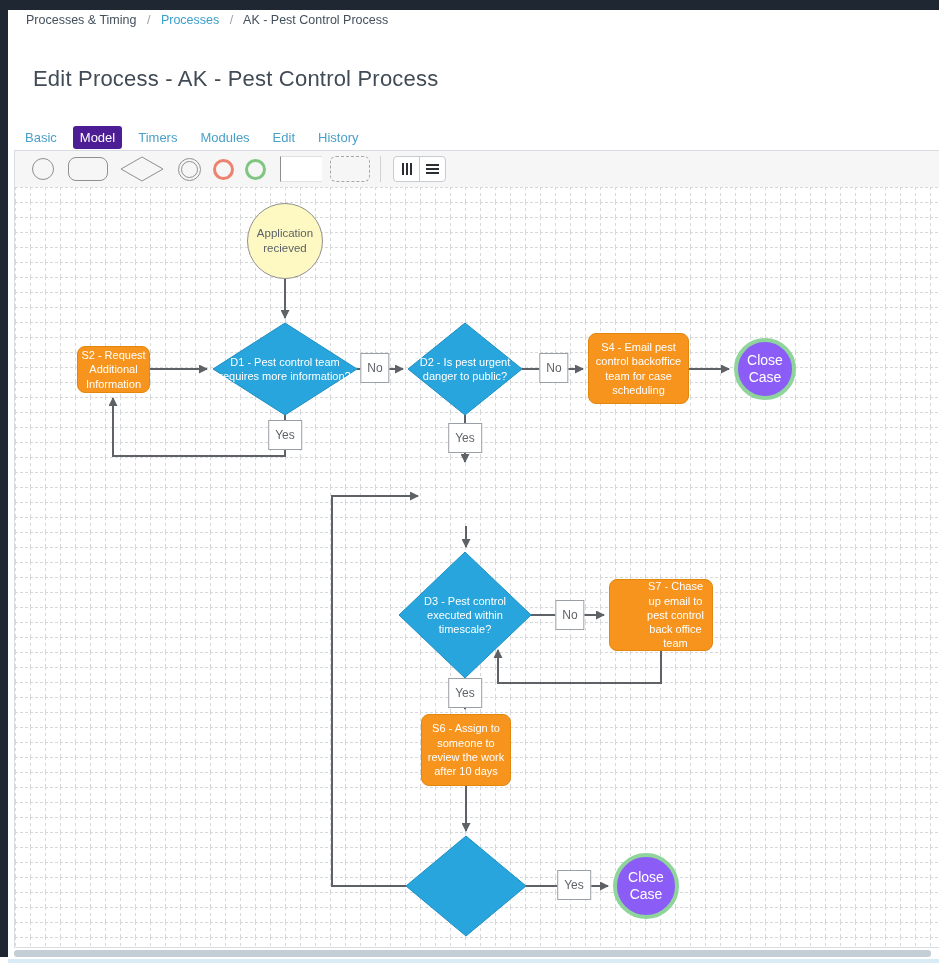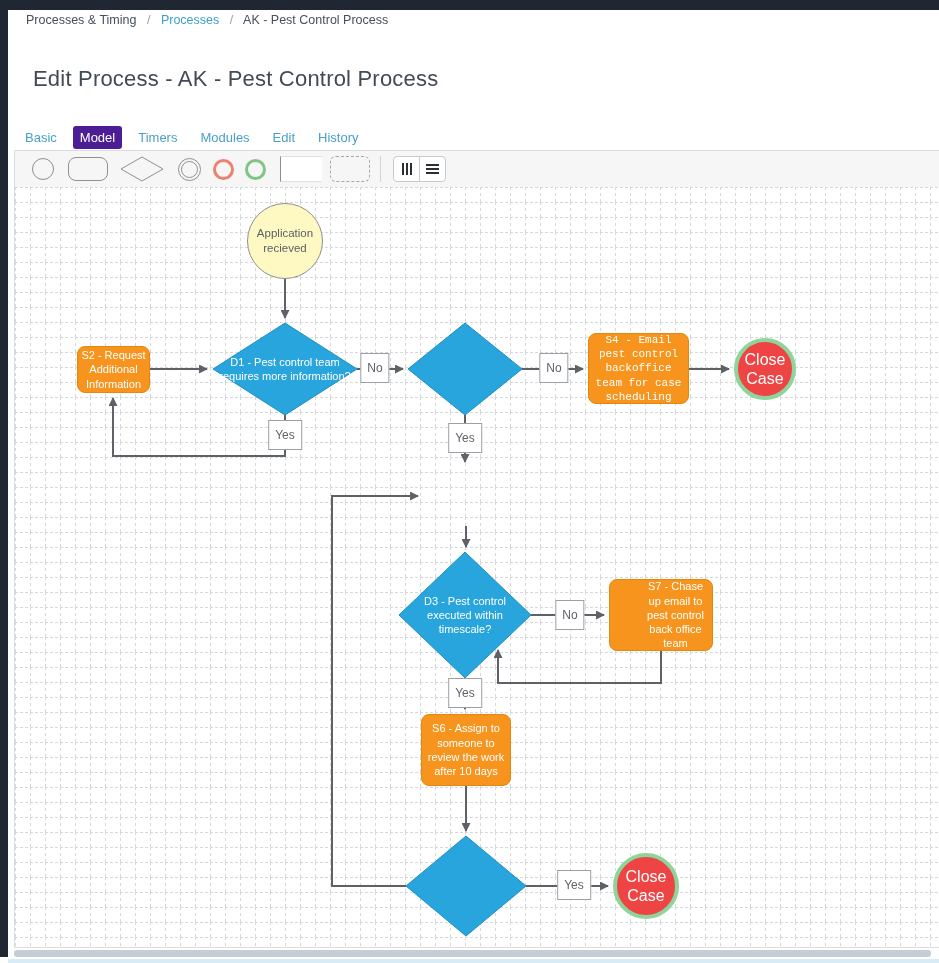--- a/index.html
+++ b/index.html
@@ -38,21 +38,21 @@
   .vbar{width:2px;height:12px;background:#2b2f33;}
   .hbars{display:flex;flex-direction:column;gap:2px;}
   .hbar{width:13px;height:2px;background:#2b2f33;}
 
   .grid-area{position:relative;width:923px;height:761px;overflow:hidden;}
   .flow-svg{position:absolute;left:0;top:0;}
 
   .node{position:absolute;box-sizing:border-box;display:flex;align-items:center;justify-content:center;text-align:center;color:#fff;font-size:11px;line-height:1.3;cursor:pointer;}
   .task{background:#f7941e;border:1.5px solid #e2880e;border-radius:8px;padding:2px 3px;}
   .startnode{background:#fef9c3;border:1px solid #8f8f8f;border-radius:50%;color:#5b6168;font-size:11.5px;}
-  .endnode{background:#ef4444;border:4px solid #8ed49b;border-radius:50%;font-size:16px;line-height:1.2;}
+  .endnode{background:#8b5cf6;border:4px solid #8ed49b;border-radius:50%;font-size:14px;line-height:1.2;}
   .dlabel{position:absolute;display:flex;align-items:center;justify-content:center;text-align:center;color:#fff;font-size:11px;line-height:1.3;pointer-events:none;}
   .chip{position:absolute;transform:translate(-50%,-50%);background:#fff;border:1px solid #9aa0a6;color:#5f6368;font-size:12px;padding:7px 6px;cursor:pointer;}
 
   .hscroll{position:absolute;left:14px;top:950px;width:917px;height:7px;background:#c3ced6;border-radius:3px;}
   .bottomstrip{position:absolute;left:8px;top:959px;width:931px;height:4px;background:#d9ecf6;}
 </style>
 </head>
 <body>
 
 <div class="page">
@@ -148,26 +148,27 @@
           <polygon points="450,365 516,428 450,491 384,428"></polygon>
           <polygon points="451,649 511,699 451,749 391,699"></polygon>
         </g>
       </svg>
 
       <div class="node startnode" style="left:232px;top:16px;width:76px;height:76px;">
         <span style="width:64px;">Application recieved</span>
       </div>
 
       <div class="dlabel" style="left:203px;top:154px;width:134px;height:56px;">D1 - Pest control team requires more information?</div>
+      <div class="dlabel" style="left:395px;top:154px;width:110px;height:56px;">D2 - Is pest urgent danger to public?</div>
       <div class="dlabel" style="left:390px;top:400px;width:120px;height:56px;">D3 - Pest control executed within timescale?</div>
 
       <div class="node task" style="left:62px;top:159px;width:73px;height:47px;">
         <span>S2 - Request Additional Information</span>
       </div>
-      <div class="node task" style="left:573px;top:146px;width:101px;height:71px;font-family:Liberation Mono, monospace;">
+      <div class="node task" style="left:573px;top:146px;width:101px;height:71px;">
         <span>S4 - Email pest control backoffice team for case scheduling</span>
       </div>
       <div class="node task" style="left:594px;top:392px;width:104px;height:72px;padding-left:32px;">
         <span>S7 - Chase up email to pest control back office team</span>
       </div>
       <div class="node task" style="left:406px;top:527px;width:90px;height:72px;">
         <span>S6 - Assign to someone to review the work after 10 days</span>
       </div>
 
       <div class="node endnode" style="left:719px;top:151px;width:62px;height:62px;">

